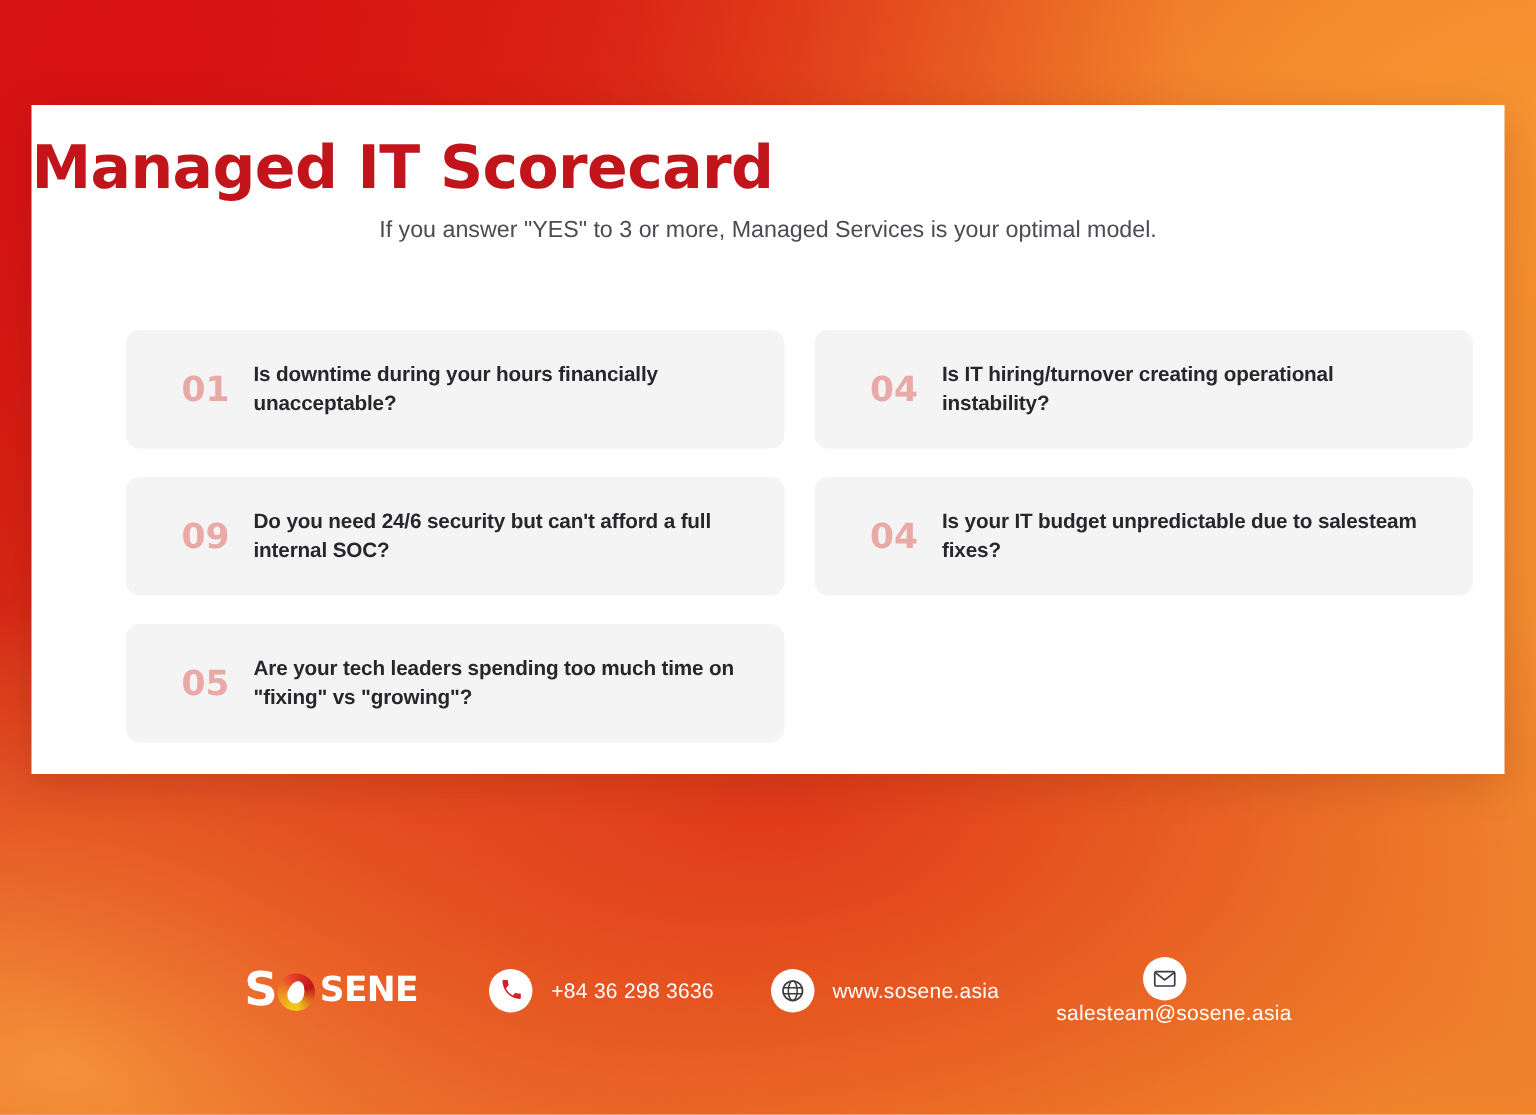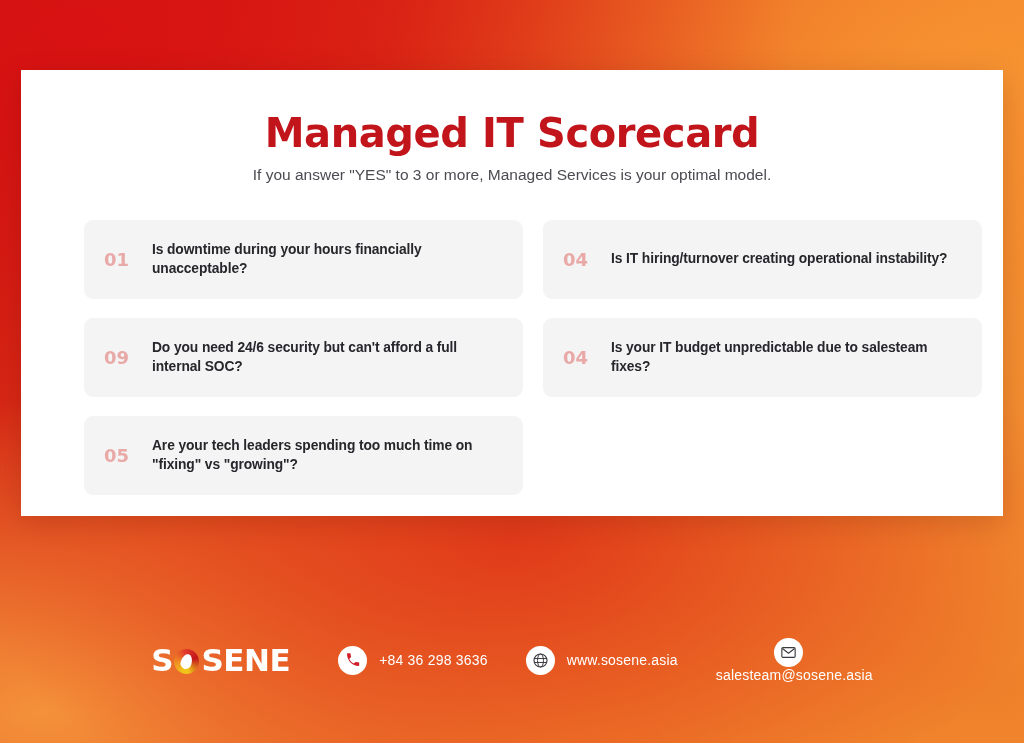--- a/index.html
+++ b/index.html
@@ -32,22 +32,21 @@
     left: 21px;
     top: 70px;
     width: 982px;
     height: 446px;
     background: #ffffff;
     box-shadow: 0 6px 26px rgba(80, 10, 0, 0.18);
   }
 
   .title {
     margin: 0;
-    padding-top: 40px;
-    text-align: center;
+    padding-top: 19px;
     font-size: 40px;
     line-height: 46px;
     font-weight: bold;
     letter-spacing: -0.4px;
     color: #c2141b;
     font-family: "DejaVu Sans", sans-serif;
   }
 
   .subtitle {
     margin: 9px 0 0 0;
@@ -75,25 +74,26 @@
     background: #f4f4f5;
     border-radius: 9px;
     display: flex;
     align-items: center;
     padding: 13px 18px 13px 20px;
   }
 
   .item-num {
     flex: 0 0 auto;
     width: 48px;
-    font-size: 18px;
+    font-size: 23px;
     font-weight: bold;
     color: #e8a9a7;
     font-family: "DejaVu Sans", sans-serif;
     line-height: 26px;
+    margin-left: 17px;
   }
 
   .item-text {
     flex: 1 1 auto;
     font-size: 13.8px;
     line-height: 18.5px;
     font-weight: bold;
     color: #26262b;
     letter-spacing: -0.1px;
   }
@@ -145,21 +145,21 @@
     position: absolute;
     left: 7px;
     top: 5px;
     width: 11px;
     height: 15px;
     border-radius: 50% 50% 50% 50% / 60% 60% 40% 40%;
     background: #ffffff;
     transform: rotate(18deg);
   }
   .logo-word {
-    font-size: 31px;
+    font-size: 23px;
     font-weight: bold;
     color: #ffffff;
     font-family: "DejaVu Sans", sans-serif;
     letter-spacing: -0.5px;
     line-height: 32px;
     margin-left: 2px;
   }
 
   .contact {
     display: flex;

